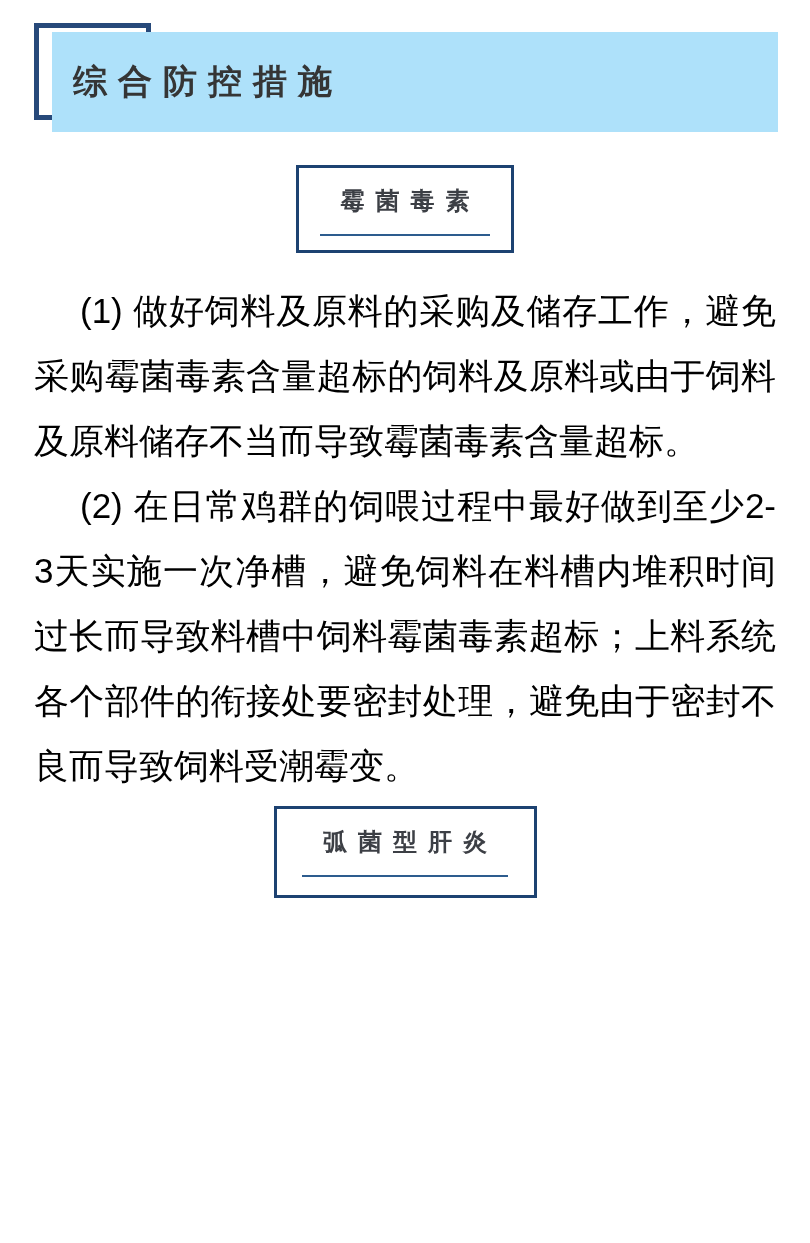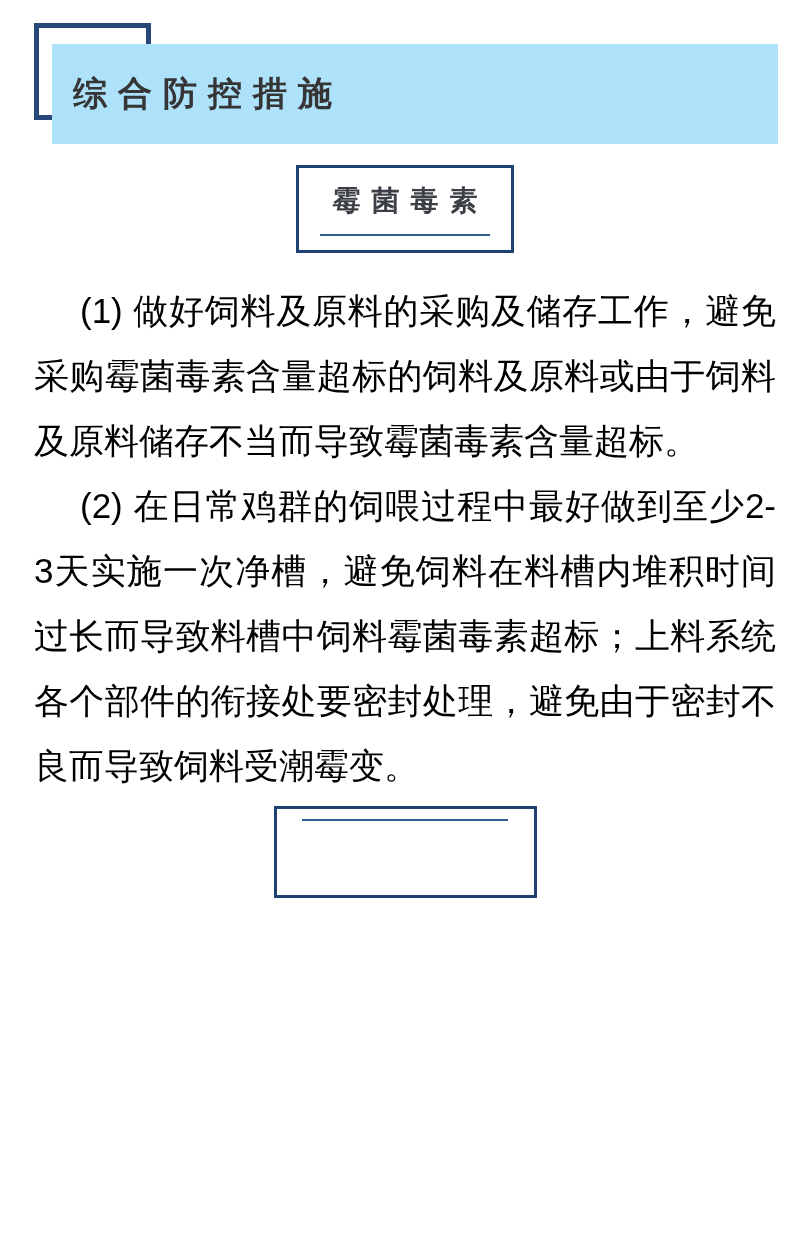--- a/index.html
+++ b/index.html
@@ -16,21 +16,21 @@
   
   .header-wrap{position:relative;height:144px;}
   .outline-square{
     position:absolute;left:34px;top:23px;
     width:117px;height:97px;
     box-sizing:border-box;
     border:5px solid var(--header-square,#27497a);
     background:transparent;
   }
   .banner{
-    position:absolute;left:52px;top:44px;
+    position:absolute;left:52px;top:32px;
     width:726px;height:100px;
     background:var(--banner-blue,#aee1fa);
     display:flex;align-items:center;
   }
   .banner h1{
     margin:0;padding-left:21px;
     font-size:34px;font-weight:bold;
     letter-spacing:11px;
     color:var(--header-text,#353535);
   }
@@ -41,21 +41,21 @@
     border:3px solid var(--box-border,#1d4271);
     background:#ffffff;
     margin:0 auto;
     display:flex;flex-direction:column;align-items:center;
   }
   .title-box.box1{width:218px;height:88px;margin-top:21px;}
   .title-box.box2{width:263px;height:92px;margin-top:8px;}
   .title-text{
     margin-top:10px;
     line-height:46px;
-    font-size:28px;font-weight:bold;
+    font-size:24px;font-weight:bold;
     letter-spacing:11px;
     padding-left:11px; 
     color:var(--section-title-text,#3c3f45);
     white-space:nowrap;
   }
   .title-underline{
     width:80%;height:2px;
     margin-top:10px;
     background:var(--underline-blue,#2d5c8e);
   }
@@ -89,17 +89,18 @@
     <div class="title-text">霉菌毒素</div>
     <div class="title-underline"></div>
   </div>
 
   <div class="content">
     <p class="indent-num">(1) 做好饲料及原料的采购及储存工作，避免采购霉菌毒素含量超标的饲料及原料或由于饲料及原料储存不当而导致霉菌毒素含量超标。</p>
     <p class="indent-num">(2) 在日常鸡群的饲喂过程中最好做到至少2-3天实施一次净槽，避免饲料在料槽内堆积时间过长而导致料槽中饲料霉菌毒素超标；上料系统各个部件的衔接处要密封处理，避免由于密封不良而导致饲料受潮霉变。</p>
   </div>
 
   <div class="title-box box2">
+    <div class="title-text">弧菌型肝炎</div>
     <div class="title-underline"></div>
   </div>
 
 
 </div>
 
 </body></html>

